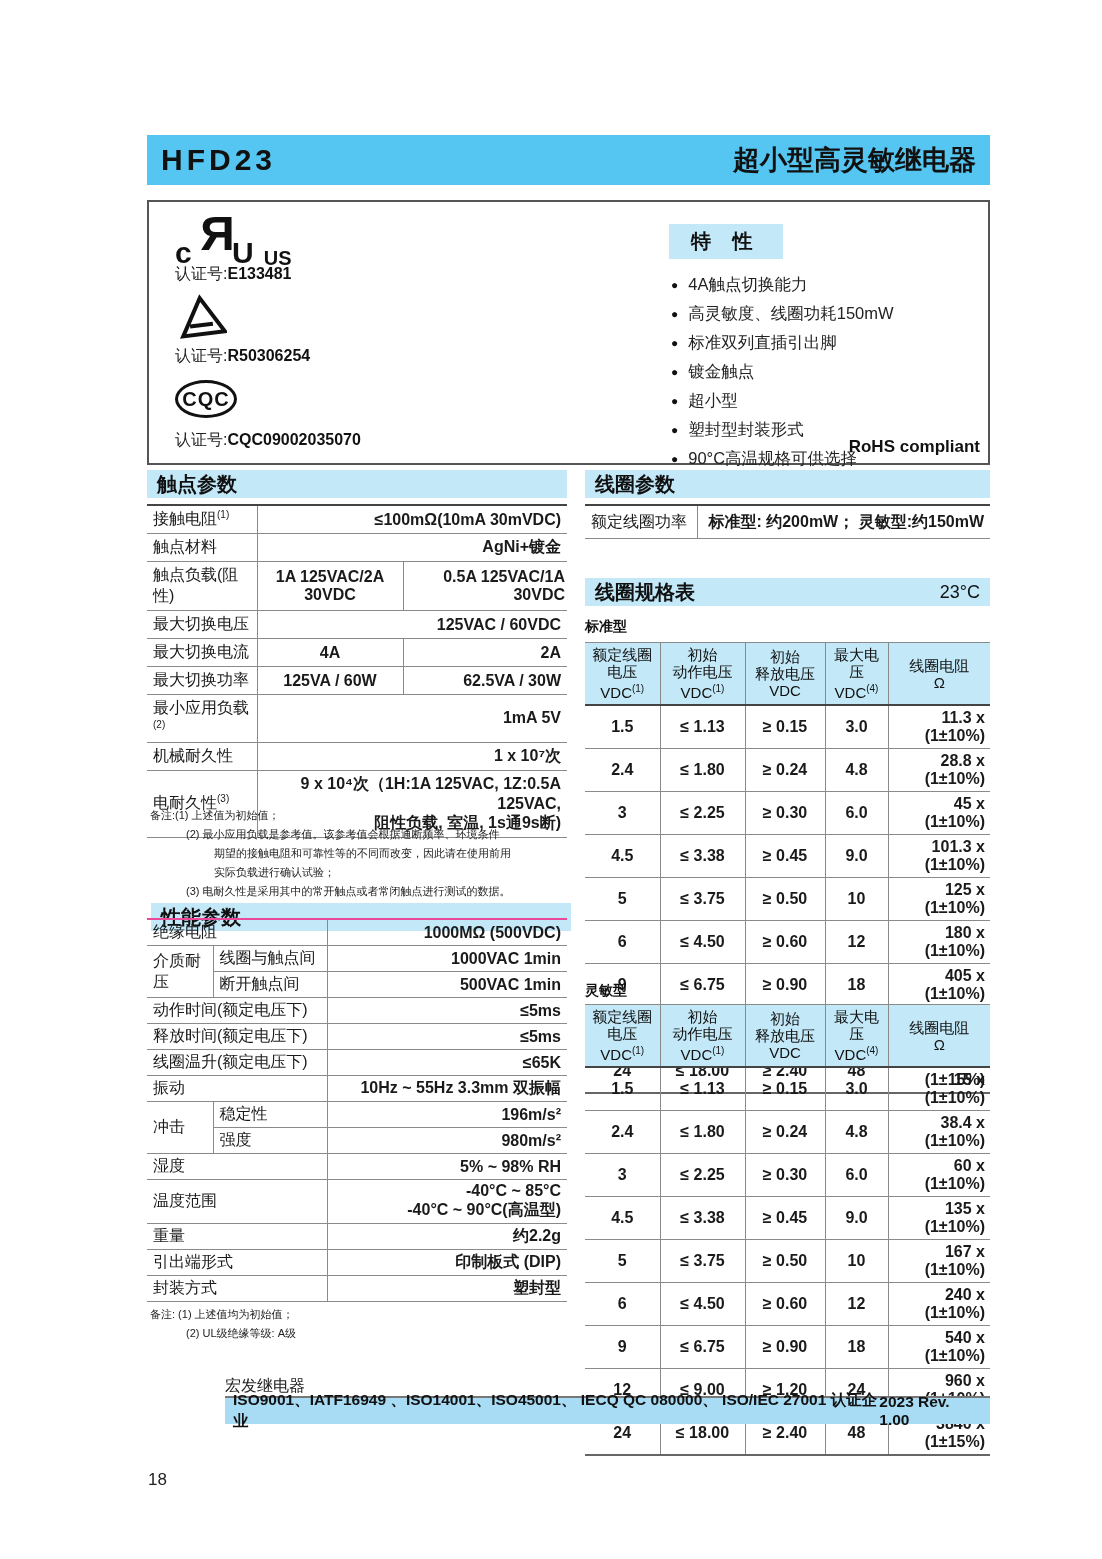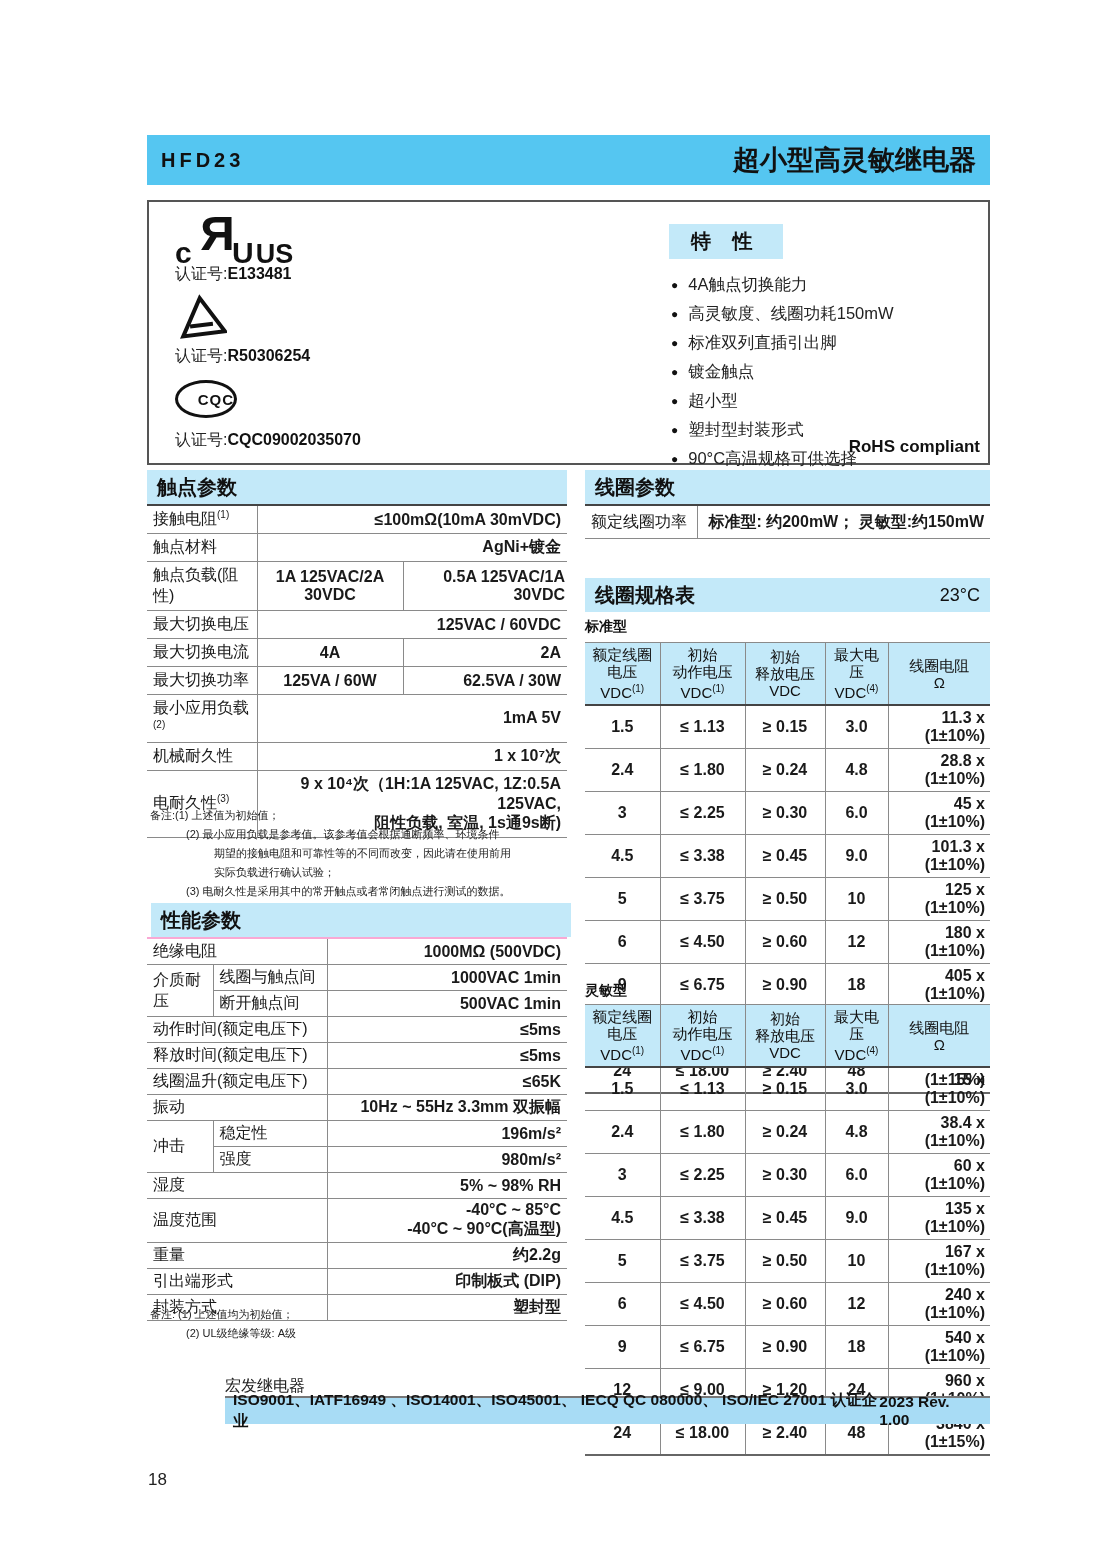--- a/index.html
+++ b/index.html
@@ -1,43 +1,43 @@
 <!DOCTYPE html>
 <html><head>
 <meta charset="utf-8">
 <style>
   html,body{margin:0;padding:0;background:#fff;}
   .page{position:relative;width:1102px;height:1559px;background:#ffffff;overflow:hidden;
         font-family:"Liberation Sans","DejaVu Sans",sans-serif;color:#1a1a1a;}
   
   .main-header{position:absolute;left:147px;top:135px;width:843px;height:50px;background:#55C6F1;
                display:flex;align-items:center;justify-content:space-between;padding:0 14px;box-sizing:border-box;}
-  .model{font-size:20px;font-weight:bold;letter-spacing:4px;color:#111;}
+  .model{font-size:30px;font-weight:bold;letter-spacing:4px;color:#111;}
   .prodname{font-size:27px;font-weight:bold;color:#111;}
   
   .certbox{position:absolute;left:147px;top:200px;width:843px;height:265px;border:2px solid #555;box-sizing:border-box;}
   .ulmark{position:absolute;left:26px;top:14px;height:52px;display:flex;align-items:flex-end;font-weight:bold;color:#111;}
   .ul-c{font-size:30px;line-height:1;margin-right:2px;}
   .ul-ru{position:relative;width:58px;height:52px;display:inline-block;}
   .ul-r{position:absolute;left:6px;top:-6px;font-size:48px;line-height:1;transform:scaleX(-1);display:inline-block;}
   .ul-u{position:absolute;right:-2px;bottom:0px;font-size:30px;line-height:1;}
-  .ul-us{font-size:27px;line-height:1;margin-left:4px;}
+  .ul-us{font-size:20px;line-height:1;margin-left:12px;}
   .certline{position:absolute;left:26px;font-size:16px;color:#222;}
   .certline b{font-weight:bold;color:#111;}
   .tri-icon{position:absolute;left:28px;top:92px;}
   .cqc{position:absolute;left:26px;top:178px;width:62px;height:38px;border:3px solid #111;border-radius:50%;
-       display:flex;align-items:center;justify-content:flex-end;font-weight:bold;font-size:15px;letter-spacing:1px;color:#111;box-sizing:border-box;}
+       display:flex;align-items:center;justify-content:center;font-weight:bold;font-size:20px;letter-spacing:1px;color:#111;box-sizing:border-box;}
   .features{position:absolute;left:520px;top:0;width:315px;height:100%;}
   .feat-badge{position:absolute;left:0;top:22px;background:#C3E9F9;padding:4px 22px;font-size:20px;font-weight:bold;letter-spacing:8px;color:#111;}
   .feat-list{position:absolute;left:2px;top:68px;}
   .feat-item{font-size:16.5px;line-height:28px;color:#222;white-space:nowrap;}
   .feat-item::before{content:"●";font-size:12px;margin-right:10px;vertical-align:1px;color:#111;}
   .rohs{position:absolute;right:8px;bottom:6px;font-size:17px;font-weight:bold;color:#111;}
   
-  .secbar{position:absolute;height:34px;background:#C3E9F9;display:flex;align-items:center;justify-content:space-between;
+  .secbar{position:absolute;height:28px;background:#C3E9F9;display:flex;align-items:center;justify-content:space-between;
           padding:0 10px;box-sizing:border-box;}
   .secbar .t{font-size:20px;font-weight:bold;color:#111;}
   .secbar .r{font-size:18px;color:#111;}
   
   table{border-collapse:collapse;table-layout:fixed;}
   td{padding:3px 6px;font-size:16px;color:#1a1a1a;border-bottom:1px solid #8a8a8a;vertical-align:middle;}
   .lbl{text-align:left;}
   .val{font-weight:bold;}
   .sep{border-left:1px solid #8a8a8a;}
   .pre{white-space:pre-line;}
@@ -45,21 +45,21 @@
   .tbl-contact{position:absolute;left:147px;top:504px;width:420px;border-top:2px solid #444;border-bottom:1px solid #8a8a8a;}
   .tbl-contact td{height:21px;}
   .tbl-contact .c2{text-align:center;}
   .tbl-contact .c3{text-align:right;}
   
   .notes{position:absolute;font-size:11px;line-height:19px;color:#222;}
   .n0{margin-left:0;}
   .n1{margin-left:36px;}
   .n2{margin-left:64px;}
   
-  .tbl-perf{position:absolute;left:147px;top:937px;width:420px;border-top:2px solid #f9a8d4;}
+  .tbl-perf{position:absolute;left:147px;top:918px;width:420px;border-top:2px solid #ec4899;}
   .tbl-perf td{height:19px;padding:2px 6px;}
   .tbl-perf .val{text-align:right;}
   
   .tbl-coilpower{position:absolute;left:585px;top:504px;width:405px;border-top:2px solid #444;border-bottom:1px solid #8a8a8a;}
   .tbl-coilpower td{height:26px;font-size:16px;}
   .tbl-coilpower .val{text-align:right;margin-top:20px;}
   
   .type-label{position:absolute;left:585px;font-size:14px;font-weight:bold;color:#111;}
   .tbl-coil{position:absolute;left:585px;width:405px;border-top:1px solid #8a8a8a;border-bottom:2px solid #666;}
   .tbl-coil th{background:#C3E9F9;font-weight:normal;font-size:15px;color:#111;text-align:center;

